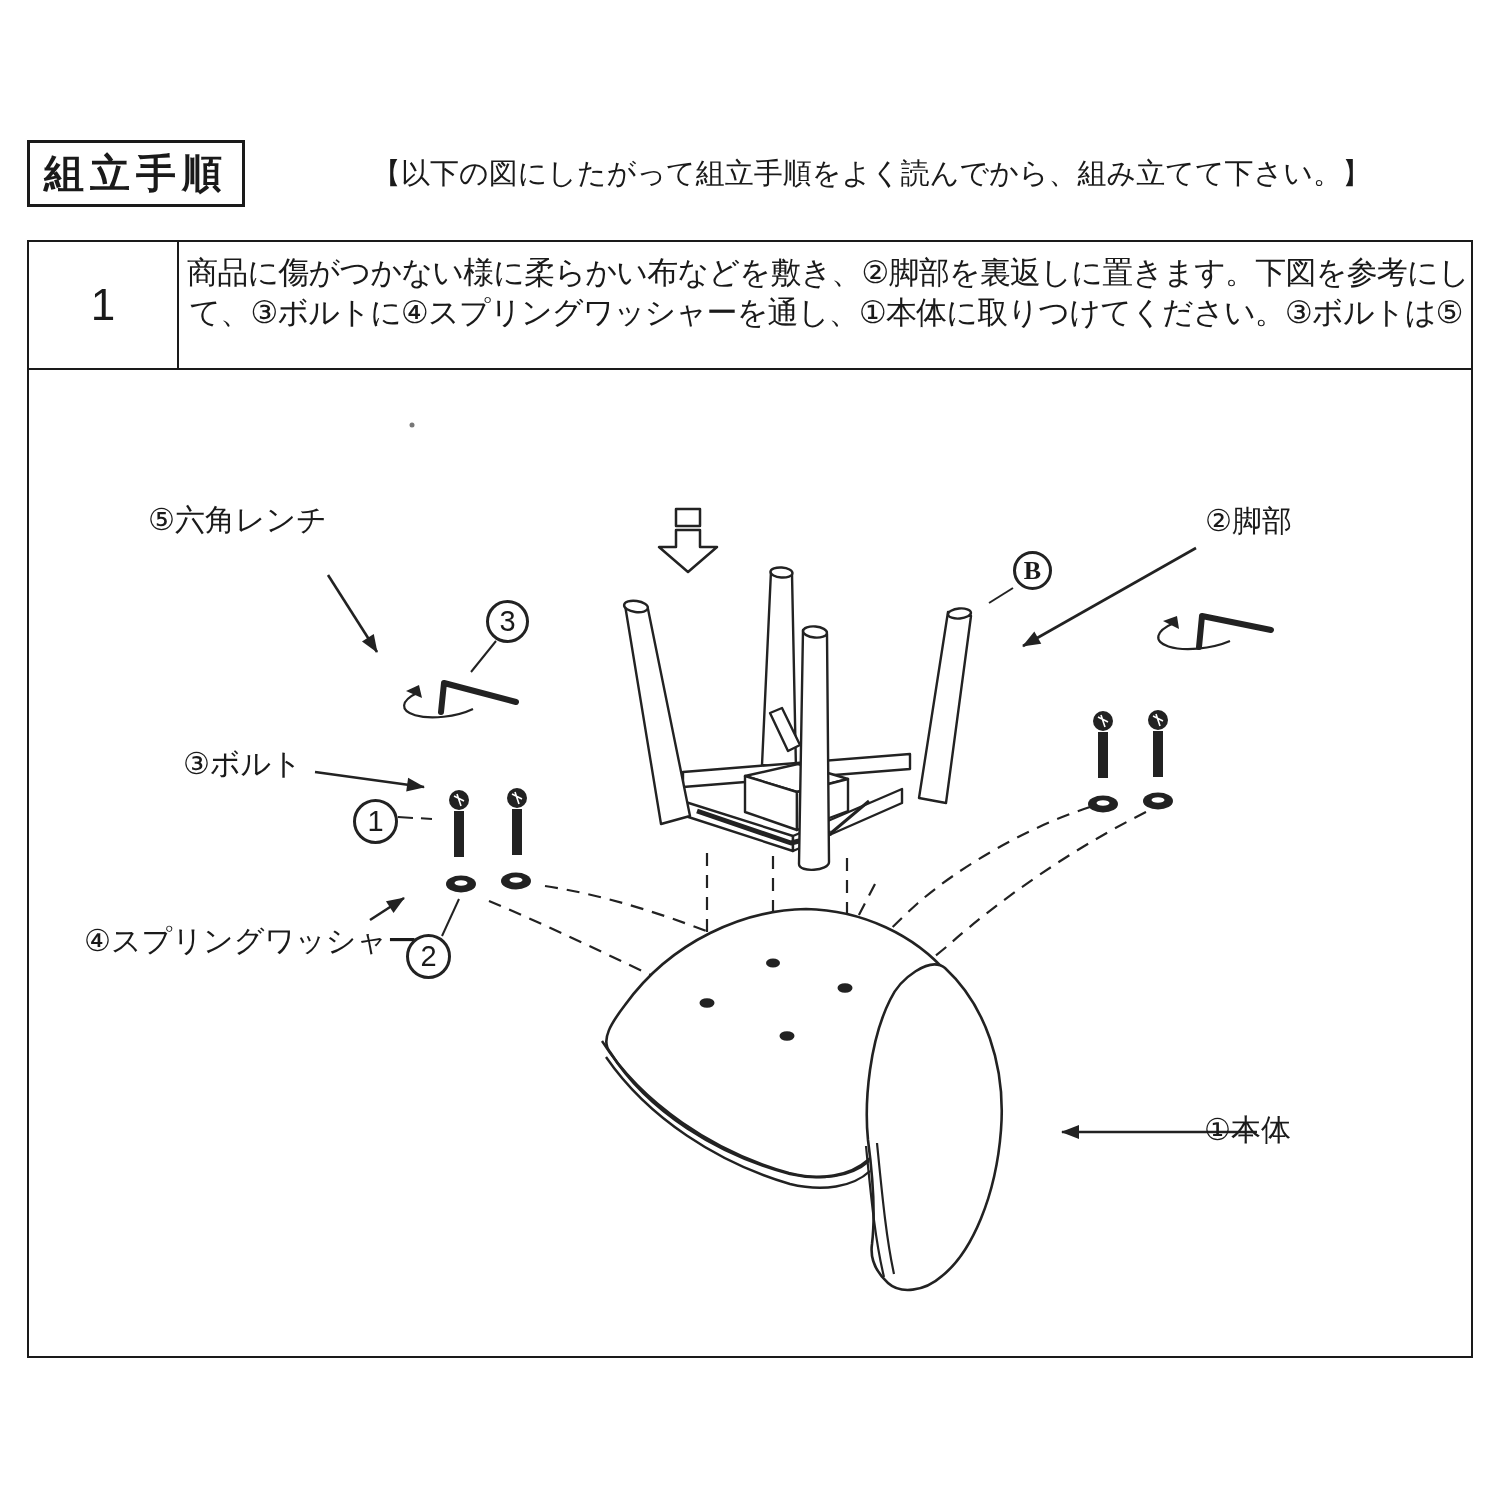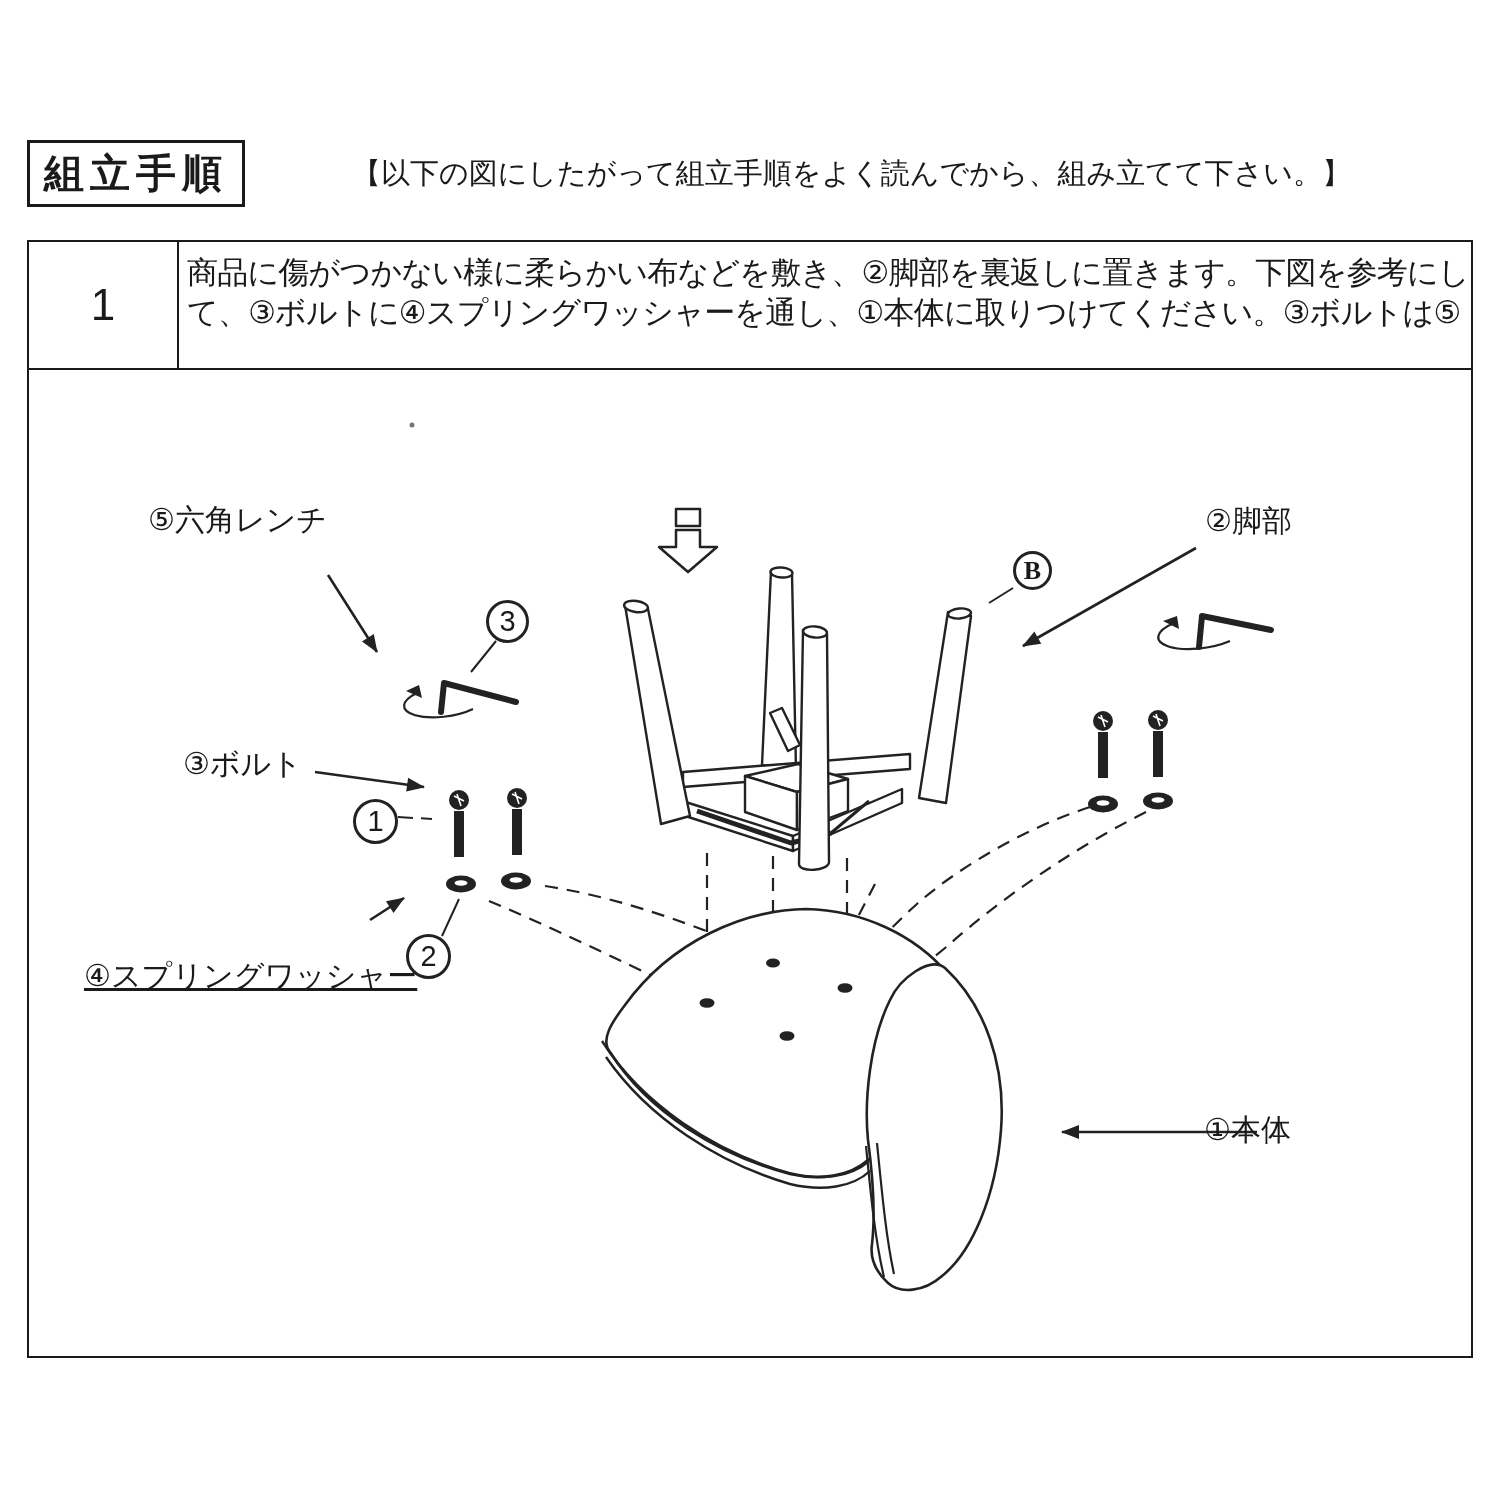--- a/index.html
+++ b/index.html
@@ -9,37 +9,37 @@
     overflow:hidden;
   }
   .abs{position:absolute;}
   
   #title-box{
     left:27px;top:140px;width:218px;height:67px;border:3px solid #1a1a1a;
     display:flex;align-items:center;justify-content:center;
     font-size:40px;font-weight:bold;letter-spacing:6px;box-sizing:border-box;z-index:5;
   }
   #instruction-note{
-    left:352px;top:154px;font-size:29px;white-space:nowrap;z-index:5;
+    left:372px;top:154px;font-size:29px;white-space:nowrap;z-index:5;
   }
   
   #step-table{
     left:27px;top:240px;width:1446px;height:1118px;border:2px solid #1a1a1a;
     box-sizing:border-box;z-index:1;
   }
   #step-row{
     position:absolute;left:0;top:0;width:100%;height:128px;
     border-bottom:2px solid #1a1a1a;box-sizing:border-box;display:flex;
   }
   #step-number-cell{
     width:150px;border-right:2px solid #1a1a1a;box-sizing:border-box;
     display:flex;align-items:center;justify-content:center;font-size:44px;
   }
   #step-text-cell{
-    flex:1;padding:11px 6px 9px 8px;box-sizing:border-box;overflow:hidden;
+    flex:1;padding:11px 6px 9px 8px;box-sizing:border-box;overflow:hidden;text-align:center;
   }
   .step-line{font-size:31px;line-height:40px;letter-spacing:-0.8px;white-space:nowrap;}
   
   .dlabel{font-size:30px;white-space:nowrap;z-index:6;}
   
   .marker{
     border:3px solid #222;border-radius:50%;box-sizing:border-box;
     display:flex;align-items:center;justify-content:center;z-index:6;background:#fff;
   }
   #marker-3{left:486px;top:600px;width:43px;height:43px;font-size:29px;}
@@ -178,20 +178,20 @@
       <path d="M398,817 L432,819" stroke-dasharray="15 8"></path>
       <path d="M442,936 L459,899"></path>
       <path d="M1013,588 L989,603"></path>
     </g>
     <circle cx="412" cy="425" r="2.5" fill="#777"></circle>
   </g>
 </svg>
 
 <div class="abs dlabel" style="left:148px;top:500px;">⑤六角レンチ</div>
 <div class="abs dlabel" style="left:183px;top:744px;">③ボルト</div>
-<div class="abs dlabel" style="left:84px;top:956px;text-decoration:underline;">④スプリングワッシャー</div>
+<div class="abs dlabel" style="left:84px;top:921px;">④スプリングワッシャー</div>
 <div class="abs dlabel" style="left:1205px;top:501px;">②脚部</div>
 <div class="abs dlabel" style="left:1204px;top:1110px;">①本体</div>
 
 <div class="abs marker" id="marker-3">3</div>
 <div class="abs marker" id="marker-1">1</div>
 <div class="abs marker" id="marker-2">2</div>
 <div class="abs marker" id="marker-B">B</div>
 
 </body></html>

